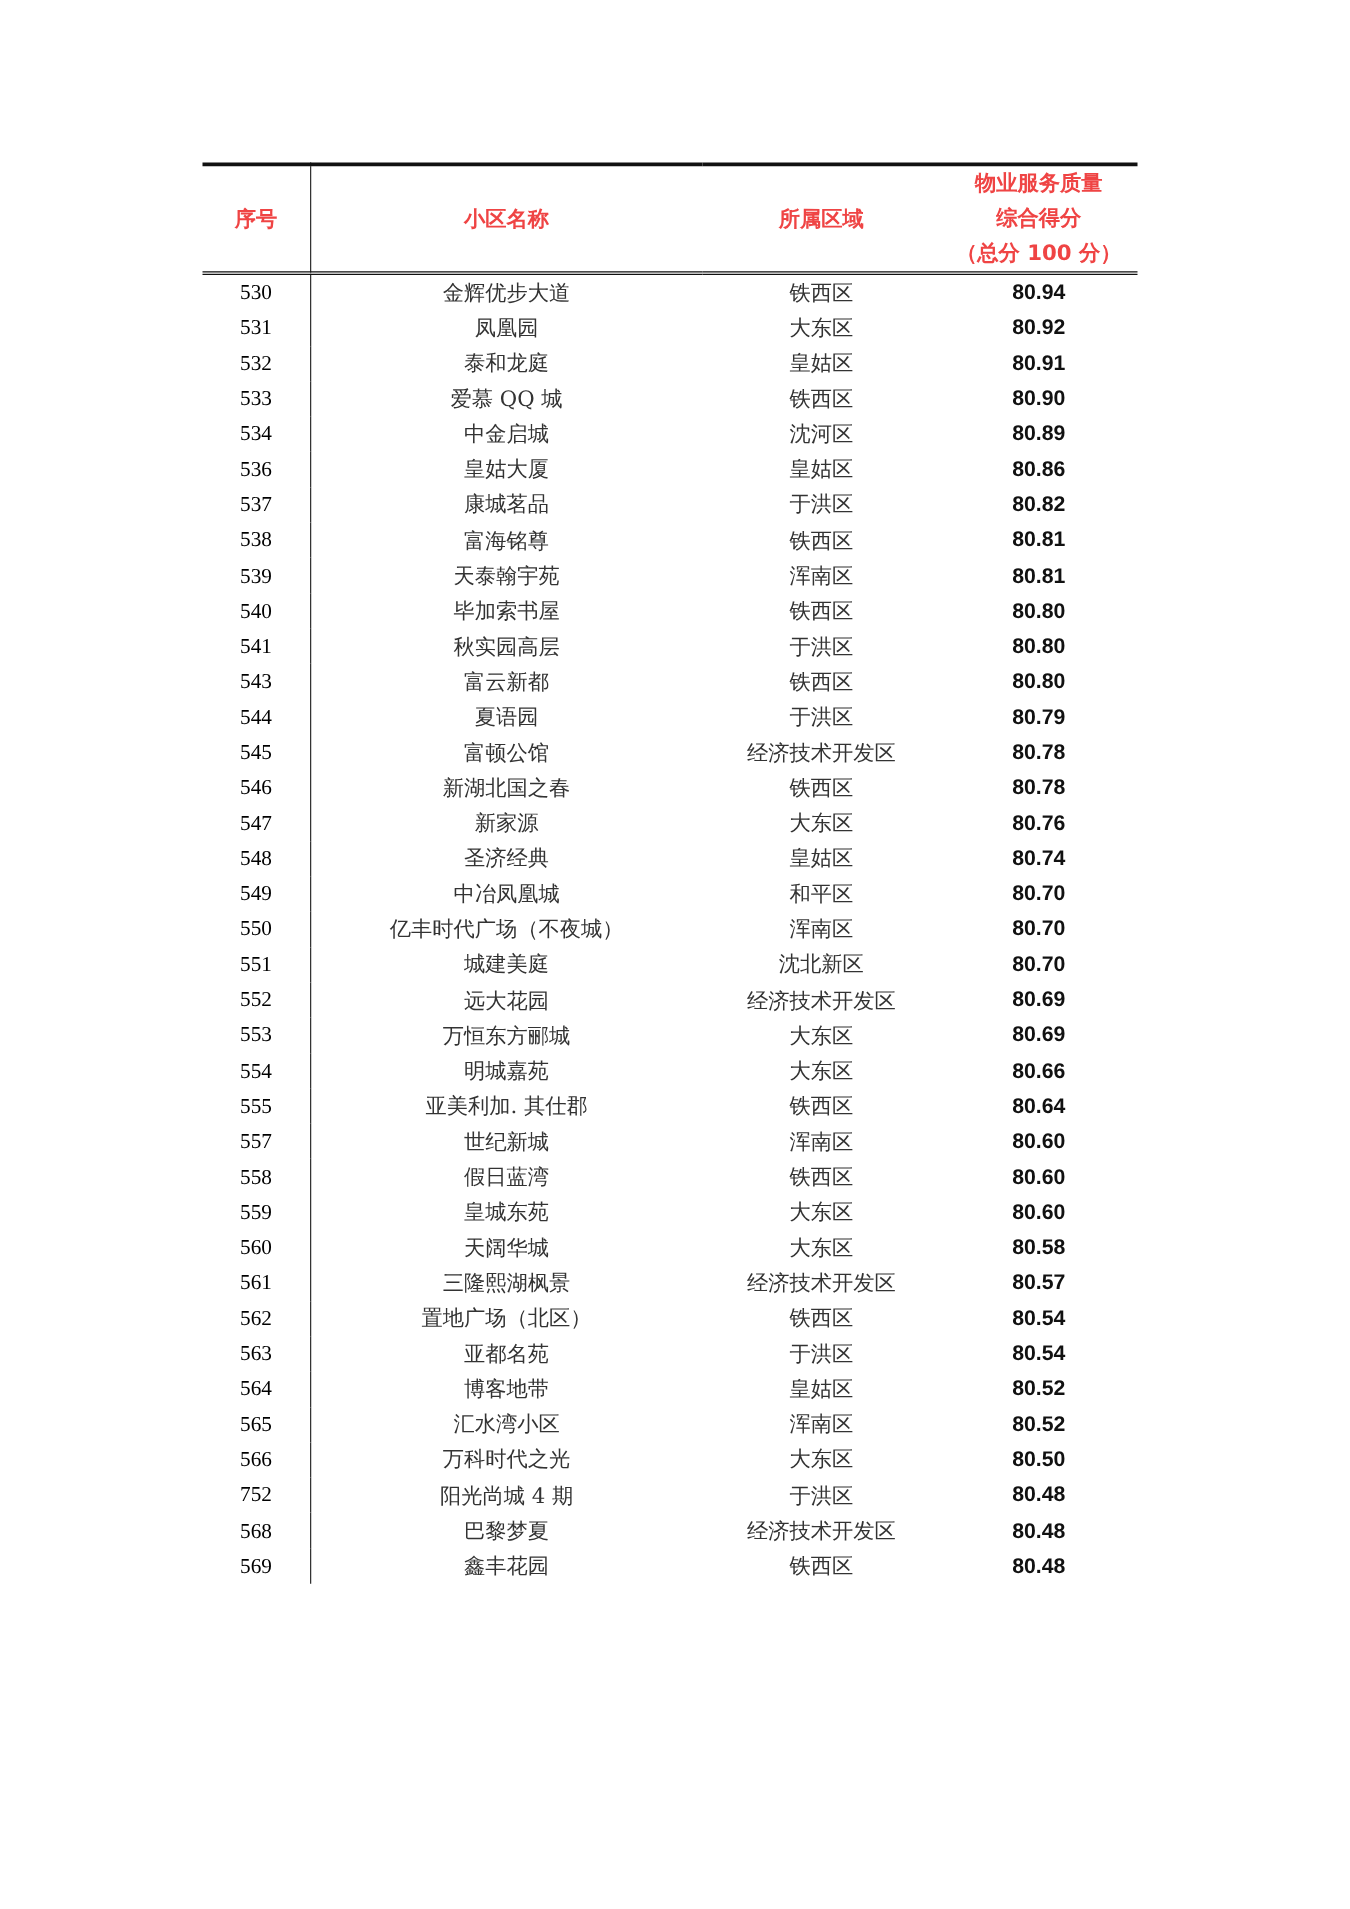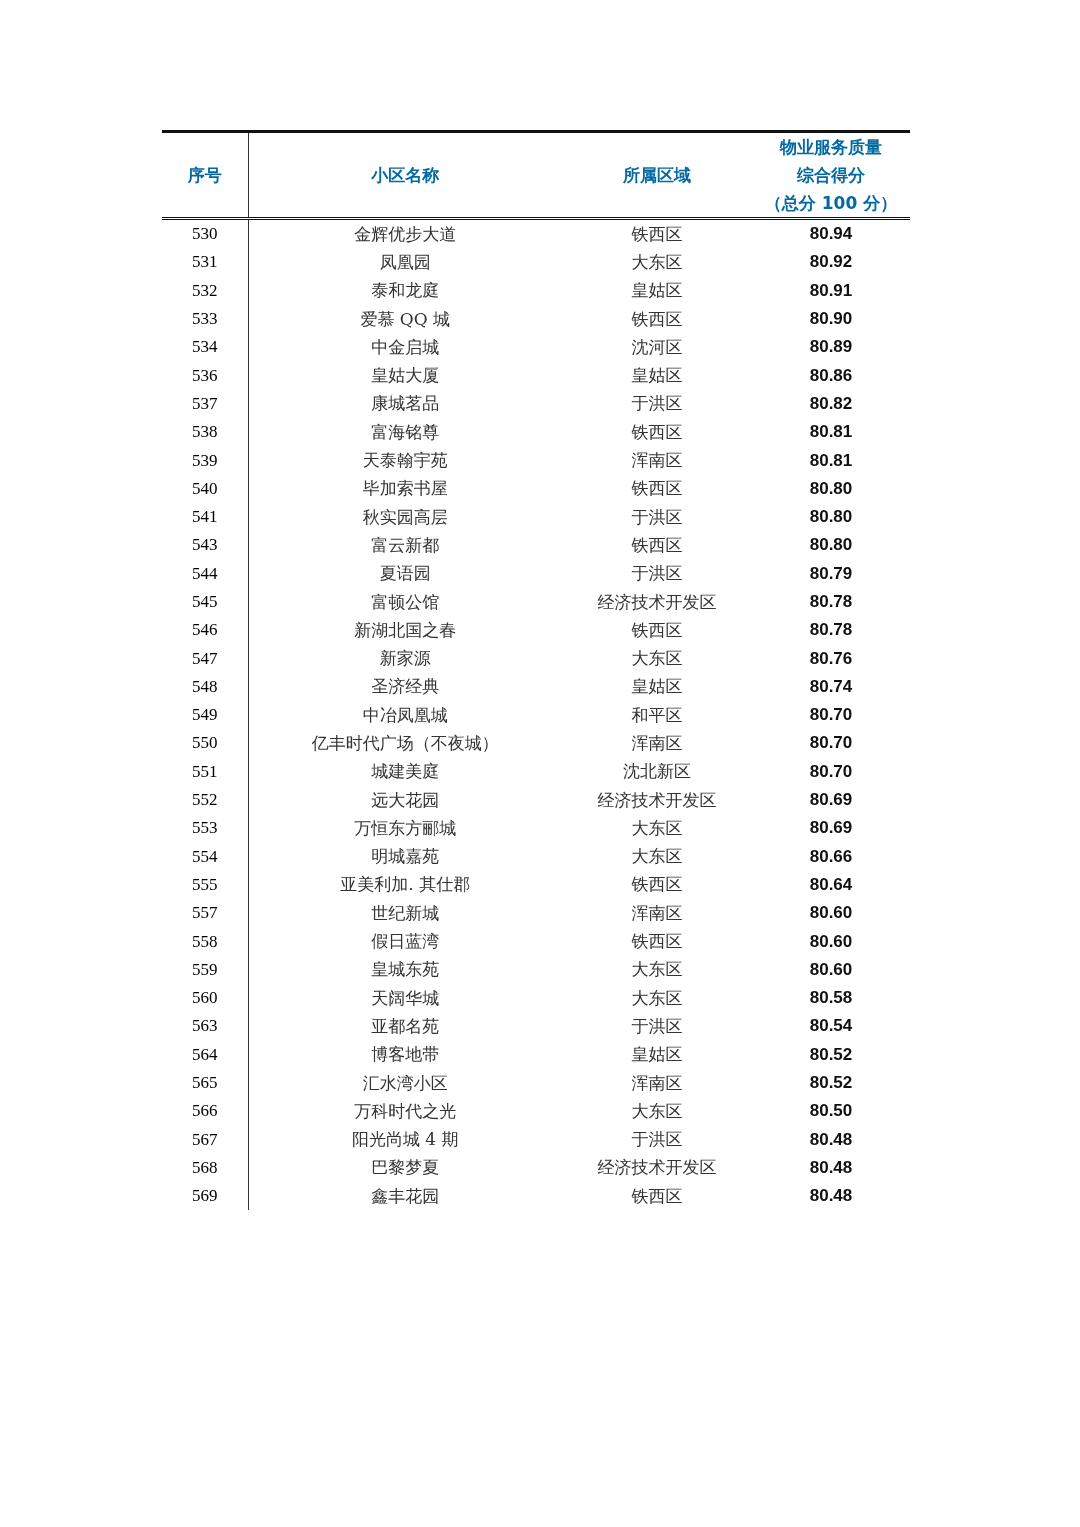--- a/index.html
+++ b/index.html
@@ -2,21 +2,21 @@
 <html><head>
 <meta charset="utf-8">
 <style>
   html, body { margin: 0; padding: 0; background: #ffffff; }
   body { width: 1080px; height: 1527px; position: relative; overflow: hidden;
          font-family: "DejaVu Serif", "Liberation Serif", serif; color: #222; }
   .table-wrap { position: absolute; left: 162px; top: 130px; width: 748px; }
   table { border-collapse: collapse; width: 748px; table-layout: fixed; }
   col.c1 { width: 86px; } col.c2 { width: 314px; } col.c3 { width: 190px; } col.c4 { width: 158px; }
   thead tr { border-top: 3px solid #111; border-bottom: 3px double #111; }
-  thead th { height: 84px; padding: 0; font-weight: bold; font-size: 17px; color: #0369a1;
+  thead th { height: 84px; padding: 0; font-weight: bold; font-size: 17px; color: #ef4444;
              font-family: "DejaVu Sans", "Liberation Sans", sans-serif; vertical-align: middle; }
   thead th.score-h { line-height: 28px; }
   th.c1, td.c1 { border-right: 1.5px solid #333; }
   tbody td { height: 28.3px; padding: 0; text-align: center; vertical-align: middle; font-size: 17px; white-space: nowrap; }
   tbody td.c1 { color: #000000; font-family: "Liberation Serif", serif; }
   tbody td.c2, tbody td.c3 { color: #333; }
   tbody td.c4 { font-family: "Liberation Sans", sans-serif; font-weight: bold; color: #111; font-size: 17px; }
   tbody tr.tall td { height: 56px; }
   tbody tr.tall td.c2 { white-space: normal; line-height: 28px; padding: 0 6px; }
   .line { display: block; }
@@ -207,20 +207,32 @@
           <td class="c3">大东区</td>
           <td class="c4">80.60</td>
         </tr>
         <tr>
           <td class="c1">560</td>
           <td class="c2">天阔华城</td>
           <td class="c3">大东区</td>
           <td class="c4">80.58</td>
         </tr>
         <tr>
+          <td class="c1">561</td>
+          <td class="c2">三隆熙湖枫景</td>
+          <td class="c3">经济技术开发区</td>
+          <td class="c4">80.57</td>
+        </tr>
+        <tr>
+          <td class="c1">562</td>
+          <td class="c2">置地广场（北区）</td>
+          <td class="c3">铁西区</td>
+          <td class="c4">80.54</td>
+        </tr>
+        <tr>
           <td class="c1">563</td>
           <td class="c2">亚都名苑</td>
           <td class="c3">于洪区</td>
           <td class="c4">80.54</td>
         </tr>
         <tr>
           <td class="c1">564</td>
           <td class="c2">博客地带</td>
           <td class="c3">皇姑区</td>
           <td class="c4">80.52</td>
@@ -231,21 +243,21 @@
           <td class="c3">浑南区</td>
           <td class="c4">80.52</td>
         </tr>
         <tr>
           <td class="c1">566</td>
           <td class="c2">万科时代之光</td>
           <td class="c3">大东区</td>
           <td class="c4">80.50</td>
         </tr>
         <tr>
-          <td class="c1">567</td>
+          <td class="c1">752</td>
           <td class="c2">阳光尚城 4 期</td>
           <td class="c3">于洪区</td>
           <td class="c4">80.48</td>
         </tr>
         <tr>
           <td class="c1">568</td>
           <td class="c2">巴黎梦夏</td>
           <td class="c3">经济技术开发区</td>
           <td class="c4">80.48</td>
         </tr>

